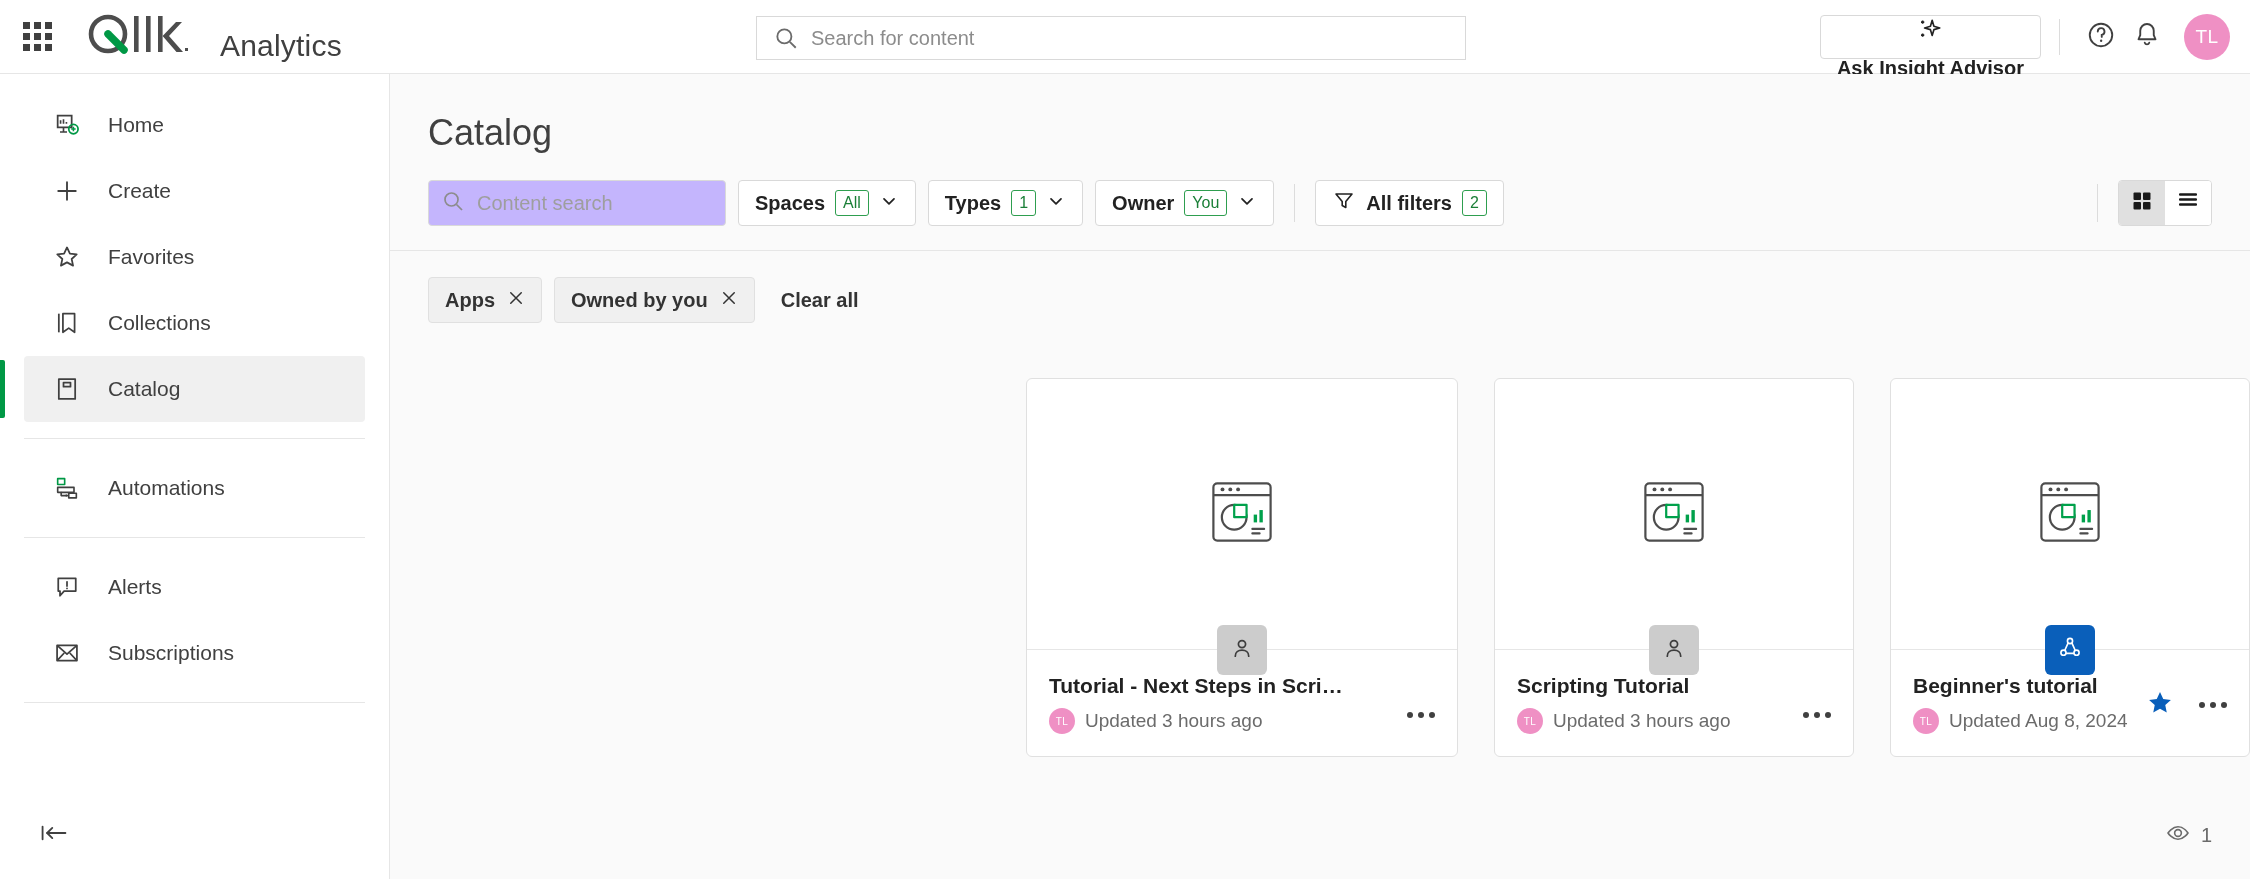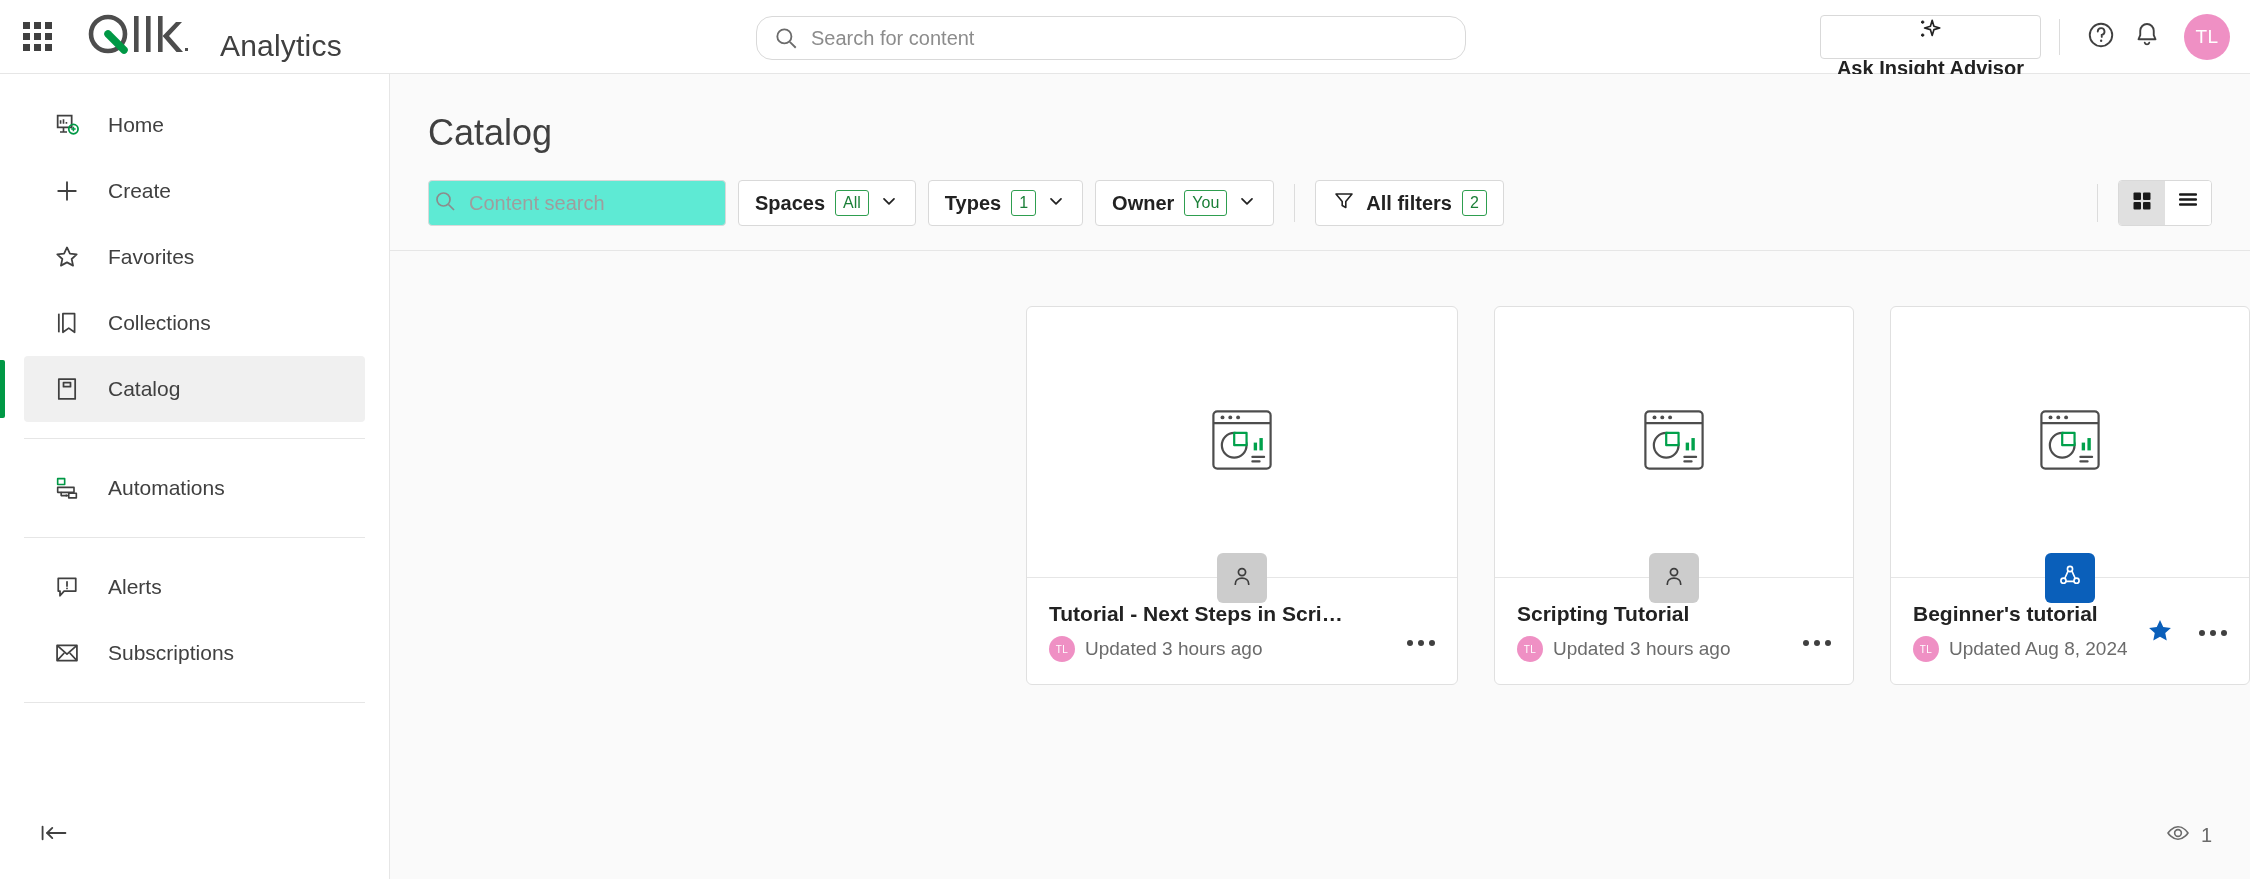--- a/index.html
+++ b/index.html
@@ -28,21 +28,21 @@
   .launcher-grid i { width: 7px; height: 7px; background: #404040; display: block; }
   .brand { display: flex; align-items: baseline; margin-left: 24px; cursor: pointer; }
   .qlik-logo { display: block; }
   .brand-name {
     font-size: 30px; color: #404040; margin-left: 16px;
     font-weight: 400; letter-spacing: .2px; line-height: 1;
   }
   .searchbar {
     position: absolute; left: 756px; top: 16px;
     width: 710px; height: 44px;
-    border: 1px solid #d9d9d9; border-radius: 16px;
+    border: 1px solid #d9d9d9; border-radius: 0;
     display: flex; align-items: center; background: #fff;
   }
   .searchbar .sicon { margin: 0 12px 0 16px; flex: 0 0 auto; display:flex; }
   .searchbar input {
     border: none; outline: none; font-size: 20px; color: #404040;
     font-family: "Liberation Sans", sans-serif; width: 100%; background: transparent;
   }
   .searchbar input::placeholder { color: #8c8c8c; }
   .header-right {
     margin-left: auto; display: flex; align-items: center;
@@ -98,21 +98,21 @@
   
   .main { flex: 1; background: #fafafa; display: flex; flex-direction: column; min-width: 0; position: relative; }
   .page-title {
     font-size: 36px; color: #404040; padding: 38px 0 0 38px; font-weight: 400;
   }
   .toolbar {
     display: flex; align-items: center; padding: 26px 38px 24px 38px; gap: 12px;
   }
   .content-search {
     width: 298px; height: 46px; border: 1px solid #d9d9d9; border-radius: 4px;
-    background: #5eead4; display: flex; align-items: center; padding: 0 4px;
+    background: #c4b5fd; display: flex; align-items: center; padding: 0 12px;
   }
   .content-search input {
     border: none; outline: none; background: transparent; margin-left: 12px;
     font-size: 20px; color: #404040; width: 100%;
     font-family: "Liberation Sans", sans-serif;
   }
   .content-search input::placeholder { color: #9e9e9e; }
   .filter-btn {
     height: 46px; border: 1px solid #d9d9d9; border-radius: 4px; background: #fff;
     display: flex; align-items: center; gap: 10px; padding: 0 16px;
@@ -465,20 +465,39 @@
                   <rect x="3" y="19.2" width="18" height="0" rx="1"></rect>
                 </svg>
               </span>
             </div>
           </div>
         </div>
       </div>
 
       <div class="chips-sep"></div>
 
+      <div class="chips-row">
+        <div class="chip">
+          <span>Apps</span>
+          <span>
+            <svg width="18" height="18" viewBox="0 0 24 24" fill="none" stroke="#333" stroke-width="2" stroke-linecap="round">
+                <path d="M5 5 19 19M19 5 5 19"></path>
+              </svg>
+          </span>
+        </div>
+        <div class="chip">
+          <span>Owned by you</span>
+          <span>
+            <svg width="18" height="18" viewBox="0 0 24 24" fill="none" stroke="#333" stroke-width="2" stroke-linecap="round">
+                <path d="M5 5 19 19M19 5 5 19"></path>
+              </svg>
+          </span>
+        </div>
+        <div class="clear-all">Clear all</div>
+      </div>
 
       <div class="cards">
 
         <div class="card">
           <div class="card-thumb">
             <span>
               <svg width="78" height="78" viewBox="0 0 60 60" fill="none">
                 <rect x="8" y="8" width="44" height="44" rx="3" stroke="#4d4d4d" stroke-width="1.7"></rect>
                 <path d="M8 17h44" stroke="#4d4d4d" stroke-width="1.7"></path>
                 <circle cx="15" cy="12.6" r="1.5" fill="#4d4d4d"></circle>

